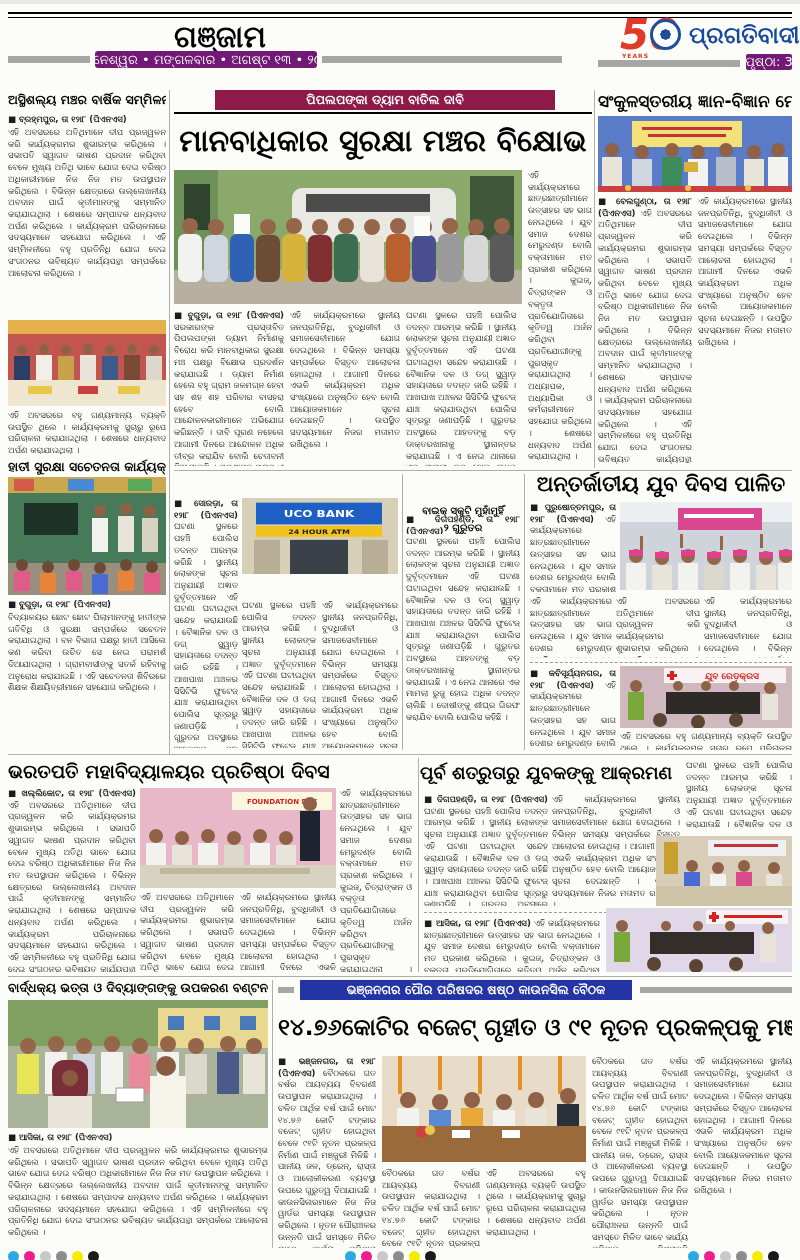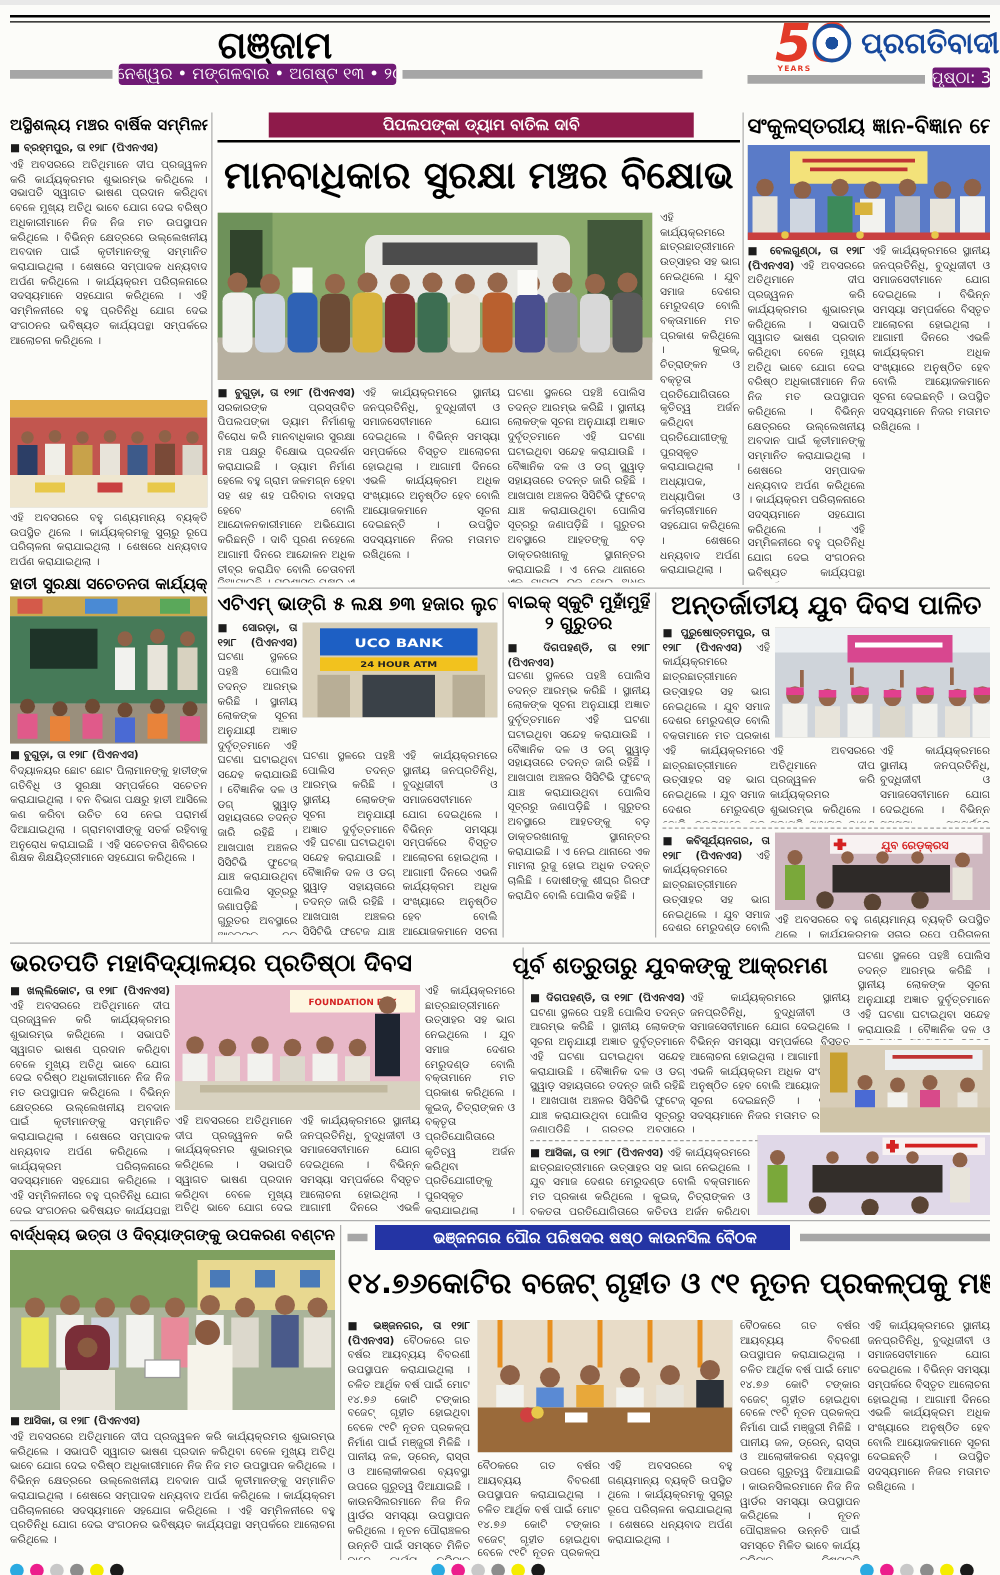--- a/index.html
+++ b/index.html
@@ -206,41 +206,40 @@
         <circle cx="90" cy="72" r="3" fill="#e8c84a"></circle>
         <circle cx="150" cy="72" r="3" fill="#e8c84a"></circle>
     </svg>
   </div>
   <div class="abs body" style="left:598px;top:192px;width:94px;height:270px;">
     <span class="dl">■ ବେଲଗୁଣ୍ଠା, ତା ୧୨ା୮ (ପିଏନଏସ)</span>
     <span>ଏହି ଅବସରରେ ଅତିଥିମାନେ ଦୀପ ପ୍ରଜ୍ୱଳନ କରି କାର୍ଯ୍ୟକ୍ରମର ଶୁଭାରମ୍ଭ କରିଥିଲେ । ସଭାପତି ସ୍ୱାଗତ ଭାଷଣ ପ୍ରଦାନ କରିଥିବା ବେଳେ ମୁଖ୍ୟ ଅତିଥି ଭାବେ ଯୋଗ ଦେଇ ବରିଷ୍ଠ ଅଧିକାରୀମାନେ ନିଜ ନିଜ ମତ ଉପସ୍ଥାପନ କରିଥିଲେ । ବିଭିନ୍ନ କ୍ଷେତ୍ରରେ ଉଲ୍ଲେଖନୀୟ ଅବଦାନ ପାଇଁ କୃତୀମାନଙ୍କୁ ସମ୍ମାନିତ କରାଯାଇଥିଲା । ଶେଷରେ ସମ୍ପାଦକ ଧନ୍ୟବାଦ ଅର୍ପଣ କରିଥିଲେ । କାର୍ଯ୍ୟକ୍ରମ ପରିଚାଳନାରେ ସଦସ୍ୟମାନେ ସହଯୋଗ କରିଥିଲେ । ଏହି ସମ୍ମିଳନୀରେ ବହୁ ପ୍ରତିନିଧି ଯୋଗ ଦେଇ ସଂଗଠନର ଭବିଷ୍ୟତ କାର୍ଯ୍ୟପନ୍ଥା ସମ୍ପର୍କରେ ଆଲୋଚନା କରିଥିଲେ ।</span>
   </div>
   <div class="abs body" style="left:698px;top:192px;width:94px;height:270px;">ଏହି କାର୍ଯ୍ୟକ୍ରମରେ ସ୍ଥାନୀୟ ଜନପ୍ରତିନିଧି, ବୁଦ୍ଧିଜୀବୀ ଓ ସମାଜସେବୀମାନେ ଯୋଗ ଦେଇଥିଲେ । ବିଭିନ୍ନ ସମସ୍ୟା ସମ୍ପର୍କରେ ବିସ୍ତୃତ ଆଲୋଚନା ହୋଇଥିଲା । ଆଗାମୀ ଦିନରେ ଏଭଳି କାର୍ଯ୍ୟକ୍ରମ ଅଧିକ ସଂଖ୍ୟାରେ ଅନୁଷ୍ଠିତ ହେବ ବୋଲି ଆୟୋଜକମାନେ ସୂଚନା ଦେଇଛନ୍ତି । ଉପସ୍ଥିତ ସଦସ୍ୟମାନେ ନିଜର ମତାମତ ରଖିଥିଲେ ।</div>
 
-  <div class="abs hl nw" style="left:174px;top:470px;width:224px;height:20px;font-size:15px;">ଏଟିଏମ୍ ଭାଙ୍ଗି ୫ ଲକ୍ଷ ୭୩ ହଜାର ଲୁଟ୍</div>
   <div class="abs body" style="left:174px;top:494px;width:64px;height:250px;">
     <span class="dl">■ ସୋରଡ଼ା, ତା ୧୨ା୮ (ପିଏନଏସ)</span>
     <span>ଘଟଣା ସ୍ଥଳରେ ପହଞ୍ଚି ପୋଲିସ ତଦନ୍ତ ଆରମ୍ଭ କରିଛି । ସ୍ଥାନୀୟ ଲୋକଙ୍କ ସୂଚନା ଅନୁଯାୟୀ ଅଜ୍ଞାତ ଦୁର୍ବୃତ୍ତମାନେ ଏହି ଘଟଣା ଘଟାଇଥିବା ସନ୍ଦେହ କରାଯାଉଛି । ବୈଜ୍ଞାନିକ ଦଳ ଓ ଡଗ୍ ସ୍କ୍ୱାଡ଼ ସହାୟତାରେ ତଦନ୍ତ ଜାରି ରହିଛି । ଆଖପାଖ ଅଞ୍ଚଳର ସିସିଟିଭି ଫୁଟେଜ୍ ଯାଞ୍ଚ କରାଯାଉଥିବା ପୋଲିସ ସୂତ୍ରରୁ ଜଣାପଡ଼ିଛି । ଗୁରୁତର ଅବସ୍ଥାରେ ଆହତଙ୍କୁ ବଡ଼ ଡାକ୍ତରଖାନାକୁ ସ୍ଥାନାନ୍ତର କରାଯାଇଛି । ଏ ନେଇ ଥାନାରେ ଏକ ମାମଲା ରୁଜୁ ହୋଇ ଅଧିକ ତଦନ୍ତ ଚାଲିଛି । ଦୋଷୀଙ୍କୁ ଶୀଘ୍ର ଗିରଫ କରାଯିବ ବୋଲି ପୋଲିସ କହିଛି ।</span>
   </div>
   <div class="abs ph" style="left:242px;top:494px;width:156px;height:76px;">
     <svg viewBox="0 0 156 98" preserveAspectRatio="none">
       <rect width="156" height="98" fill="#d8cfb8"></rect>
       <rect x="14" y="6" width="126" height="28" fill="#1d5fc4"></rect>
       <text x="77" y="25" fill="#ffffff" font-size="12" font-weight="bold" text-anchor="middle">UCO BANK</text>
       <rect x="14" y="36" width="126" height="14" fill="#f2c21e"></rect>
       <text x="77" y="46" fill="#222222" font-size="8" font-weight="bold" text-anchor="middle">24 HOUR ATM</text>
       <rect x="48" y="54" width="58" height="44" fill="#3a4148"></rect>
       <rect x="12" y="54" width="26" height="44" fill="#b8ae96"></rect>
         <rect x="120" y="54" width="26" height="44" fill="#b8ae96"></rect>
     </svg>
   </div>
   <div class="abs body" style="left:242px;top:596px;width:74px;height:148px;">ଘଟଣା ସ୍ଥଳରେ ପହଞ୍ଚି ପୋଲିସ ତଦନ୍ତ ଆରମ୍ଭ କରିଛି । ସ୍ଥାନୀୟ ଲୋକଙ୍କ ସୂଚନା ଅନୁଯାୟୀ ଅଜ୍ଞାତ ଦୁର୍ବୃତ୍ତମାନେ ଏହି ଘଟଣା ଘଟାଇଥିବା ସନ୍ଦେହ କରାଯାଉଛି । ବୈଜ୍ଞାନିକ ଦଳ ଓ ଡଗ୍ ସ୍କ୍ୱାଡ଼ ସହାୟତାରେ ତଦନ୍ତ ଜାରି ରହିଛି । ଆଖପାଖ ଅଞ୍ଚଳର ସିସିଟିଭି ଫୁଟେଜ୍ ଯାଞ୍ଚ କରାଯାଉଥିବା ପୋଲିସ ସୂତ୍ରରୁ ଜଣାପଡ଼ିଛି । ଗୁରୁତର ଅବସ୍ଥାରେ ଆହତଙ୍କୁ ବଡ଼ ଡାକ୍ତରଖାନାକୁ ସ୍ଥାନାନ୍ତର କରାଯାଇଛି । ଏ ନେଇ ଥାନାରେ ଏକ ମାମଲା ରୁଜୁ ହୋଇ ଅଧିକ ତଦନ୍ତ ଚାଲିଛି । ଦୋଷୀଙ୍କୁ ଶୀଘ୍ର ଗିରଫ କରାଯିବ ବୋଲି ପୋଲିସ କହିଛି ।</div>
   <div class="abs body" style="left:322px;top:596px;width:76px;height:148px;">ଏହି କାର୍ଯ୍ୟକ୍ରମରେ ସ୍ଥାନୀୟ ଜନପ୍ରତିନିଧି, ବୁଦ୍ଧିଜୀବୀ ଓ ସମାଜସେବୀମାନେ ଯୋଗ ଦେଇଥିଲେ । ବିଭିନ୍ନ ସମସ୍ୟା ସମ୍ପର୍କରେ ବିସ୍ତୃତ ଆଲୋଚନା ହୋଇଥିଲା । ଆଗାମୀ ଦିନରେ ଏଭଳି କାର୍ଯ୍ୟକ୍ରମ ଅଧିକ ସଂଖ୍ୟାରେ ଅନୁଷ୍ଠିତ ହେବ ବୋଲି ଆୟୋଜକମାନେ ସୂଚନା ଦେଇଛନ୍ତି । ଉପସ୍ଥିତ ସଦସ୍ୟମାନେ ନିଜର ମତାମତ ରଖିଥିଲେ ।</div>
 
-  <div class="abs hl ctr" style="left:406px;top:470px;width:114px;height:36px;font-size:14px;line-height:17px;">
+  <div class="abs hl ctr" style="left:406px;top:498px;width:114px;height:36px;font-size:10px;line-height:17px;">
     <div class="nw">ବାଇକ୍ ସ୍କୁଟି ମୁହାଁମୁହିଁ</div>
     <div class="nw">୨ ଗୁରୁତର</div>
   </div>
   <div class="abs body" style="left:406px;top:510px;width:114px;height:20px;"><span class="dl">■ ଦିଗପହଣ୍ଡି, ତା ୧୨ା୮ (ପିଏନଏସ)</span></div>
   <div class="abs body" style="left:406px;top:532px;width:114px;height:212px;">ଘଟଣା ସ୍ଥଳରେ ପହଞ୍ଚି ପୋଲିସ ତଦନ୍ତ ଆରମ୍ଭ କରିଛି । ସ୍ଥାନୀୟ ଲୋକଙ୍କ ସୂଚନା ଅନୁଯାୟୀ ଅଜ୍ଞାତ ଦୁର୍ବୃତ୍ତମାନେ ଏହି ଘଟଣା ଘଟାଇଥିବା ସନ୍ଦେହ କରାଯାଉଛି । ବୈଜ୍ଞାନିକ ଦଳ ଓ ଡଗ୍ ସ୍କ୍ୱାଡ଼ ସହାୟତାରେ ତଦନ୍ତ ଜାରି ରହିଛି । ଆଖପାଖ ଅଞ୍ଚଳର ସିସିଟିଭି ଫୁଟେଜ୍ ଯାଞ୍ଚ କରାଯାଉଥିବା ପୋଲିସ ସୂତ୍ରରୁ ଜଣାପଡ଼ିଛି । ଗୁରୁତର ଅବସ୍ଥାରେ ଆହତଙ୍କୁ ବଡ଼ ଡାକ୍ତରଖାନାକୁ ସ୍ଥାନାନ୍ତର କରାଯାଇଛି । ଏ ନେଇ ଥାନାରେ ଏକ ମାମଲା ରୁଜୁ ହୋଇ ଅଧିକ ତଦନ୍ତ ଚାଲିଛି । ଦୋଷୀଙ୍କୁ ଶୀଘ୍ର ଗିରଫ କରାଯିବ ବୋଲି ପୋଲିସ କହିଛି ।</div>
 
   <div class="abs hl nw ctr" style="left:530px;top:466px;width:262px;height:28px;font-size:21px;line-height:28px;">ଅନ୍ତର୍ଜାତୀୟ ଯୁବ ଦିବସ ପାଳିତ</div>
   <div class="abs body" style="left:530px;top:498px;width:86px;height:90px;">
     <span class="dl">■ ପୁରୁଷୋତ୍ତମପୁର, ତା ୧୨ା୮ (ପିଏନଏସ)</span>
     <span>ଏହି କାର୍ଯ୍ୟକ୍ରମରେ ଛାତ୍ରଛାତ୍ରୀମାନେ ଉତ୍ସାହର ସହ ଭାଗ ନେଇଥିଲେ । ଯୁବ ସମାଜ ଦେଶର ମେରୁଦଣ୍ଡ ବୋଲି ବକ୍ତାମାନେ ମତ ପ୍ରକାଶ କରିଥିଲେ । କୁଇଜ୍, ଚିତ୍ରାଙ୍କନ ଓ ବକ୍ତୃତା ପ୍ରତିଯୋଗିତାରେ କୃତିତ୍ୱ ଅର୍ଜନ କରିଥିବା ପ୍ରତିଯୋଗୀଙ୍କୁ ପୁରସ୍କୃତ କରାଯାଇଥିଲା । ଅଧ୍ୟାପକ, ଅଧ୍ୟାପିକା ଓ କର୍ମଚାରୀମାନେ ସହଯୋଗ କରିଥିଲେ । ଶେଷରେ ଧନ୍ୟବାଦ ଅର୍ପଣ କରାଯାଇଥିଲା ।</span>
@@ -333,21 +332,21 @@
       <circle cx="146" cy="50" r="7" fill="#8f6248"></circle>
         <rect x="136" y="57" width="20" height="20" fill="#e8e4da"></rect>
       <rect y="77" width="196" height="23" fill="#d8d2c0"></rect>
       <rect x="20" y="80" width="150" height="6" fill="#c0b89e"></rect>
     </svg>
   </div>
   <div class="abs body" style="left:340px;top:784px;width:72px;height:184px;">ଏହି କାର୍ଯ୍ୟକ୍ରମରେ ଛାତ୍ରଛାତ୍ରୀମାନେ ଉତ୍ସାହର ସହ ଭାଗ ନେଇଥିଲେ । ଯୁବ ସମାଜ ଦେଶର ମେରୁଦଣ୍ଡ ବୋଲି ବକ୍ତାମାନେ ମତ ପ୍ରକାଶ କରିଥିଲେ । କୁଇଜ୍, ଚିତ୍ରାଙ୍କନ ଓ ବକ୍ତୃତା ପ୍ରତିଯୋଗିତାରେ କୃତିତ୍ୱ ଅର୍ଜନ କରିଥିବା ପ୍ରତିଯୋଗୀଙ୍କୁ ପୁରସ୍କୃତ କରାଯାଇଥିଲା । ଅଧ୍ୟାପକ, ଅଧ୍ୟାପିକା ଓ କର୍ମଚାରୀମାନେ ସହଯୋଗ କରିଥିଲେ । ଶେଷରେ ଧନ୍ୟବାଦ ଅର୍ପଣ କରାଯାଇଥିଲା ।</div>
   <div class="abs body" style="left:140px;top:888px;width:94px;height:80px;">ଏହି ଅବସରରେ ଅତିଥିମାନେ ଦୀପ ପ୍ରଜ୍ୱଳନ କରି କାର୍ଯ୍ୟକ୍ରମର ଶୁଭାରମ୍ଭ କରିଥିଲେ । ସଭାପତି ସ୍ୱାଗତ ଭାଷଣ ପ୍ରଦାନ କରିଥିବା ବେଳେ ମୁଖ୍ୟ ଅତିଥି ଭାବେ ଯୋଗ ଦେଇ ବରିଷ୍ଠ ଅଧିକାରୀମାନେ ନିଜ ନିଜ ମତ ଉପସ୍ଥାପନ କରିଥିଲେ । ବିଭିନ୍ନ କ୍ଷେତ୍ରରେ ଉଲ୍ଲେଖନୀୟ ଅବଦାନ ପାଇଁ କୃତୀମାନଙ୍କୁ ସମ୍ମାନିତ କରାଯାଇଥିଲା । ଶେଷରେ ସମ୍ପାଦକ ଧନ୍ୟବାଦ ଅର୍ପଣ କରିଥିଲେ । କାର୍ଯ୍ୟକ୍ରମ ପରିଚାଳନାରେ ସଦସ୍ୟମାନେ ସହଯୋଗ କରିଥିଲେ । ଏହି ସମ୍ମିଳନୀରେ ବହୁ ପ୍ରତିନିଧି ଯୋଗ ଦେଇ ସଂଗଠନର ଭବିଷ୍ୟତ କାର୍ଯ୍ୟପନ୍ଥା ସମ୍ପର୍କରେ ଆଲୋଚନା କରିଥିଲେ ।</div>
   <div class="abs body" style="left:240px;top:888px;width:96px;height:80px;">ଏହି କାର୍ଯ୍ୟକ୍ରମରେ ସ୍ଥାନୀୟ ଜନପ୍ରତିନିଧି, ବୁଦ୍ଧିଜୀବୀ ଓ ସମାଜସେବୀମାନେ ଯୋଗ ଦେଇଥିଲେ । ବିଭିନ୍ନ ସମସ୍ୟା ସମ୍ପର୍କରେ ବିସ୍ତୃତ ଆଲୋଚନା ହୋଇଥିଲା । ଆଗାମୀ ଦିନରେ ଏଭଳି କାର୍ଯ୍ୟକ୍ରମ ଅଧିକ ସଂଖ୍ୟାରେ ଅନୁଷ୍ଠିତ ହେବ ବୋଲି ଆୟୋଜକମାନେ ସୂଚନା ଦେଇଛନ୍ତି । ଉପସ୍ଥିତ ସଦସ୍ୟମାନେ ନିଜର ମତାମତ ରଖିଥିଲେ ।</div>
 
-  <div class="abs hl nw" style="left:410px;top:754px;width:258px;height:30px;font-size:18px;line-height:30px;">ପୂର୍ବ ଶତ୍ରୁତାରୁ ଯୁବକଙ୍କୁ ଆକ୍ରମଣ</div>
+  <div class="abs hl nw" style="left:420px;top:754px;width:258px;height:30px;font-size:18px;line-height:30px;">ପୂର୍ବ ଶତ୍ରୁତାରୁ ଯୁବକଙ୍କୁ ଆକ୍ରମଣ</div>
   <div class="abs body" style="left:686px;top:756px;width:106px;height:72px;">ଘଟଣା ସ୍ଥଳରେ ପହଞ୍ଚି ପୋଲିସ ତଦନ୍ତ ଆରମ୍ଭ କରିଛି । ସ୍ଥାନୀୟ ଲୋକଙ୍କ ସୂଚନା ଅନୁଯାୟୀ ଅଜ୍ଞାତ ଦୁର୍ବୃତ୍ତମାନେ ଏହି ଘଟଣା ଘଟାଇଥିବା ସନ୍ଦେହ କରାଯାଉଛି । ବୈଜ୍ଞାନିକ ଦଳ ଓ ଡଗ୍ ସ୍କ୍ୱାଡ଼ ସହାୟତାରେ ତଦନ୍ତ ଜାରି ରହିଛି । ଆଖପାଖ ଅଞ୍ଚଳର ସିସିଟିଭି ଫୁଟେଜ୍ ଯାଞ୍ଚ କରାଯାଉଥିବା ପୋଲିସ ସୂତ୍ରରୁ ଜଣାପଡ଼ିଛି । ଗୁରୁତର ଅବସ୍ଥାରେ ଆହତଙ୍କୁ ବଡ଼ ଡାକ୍ତରଖାନାକୁ ସ୍ଥାନାନ୍ତର କରାଯାଇଛି । ଏ ନେଇ ଥାନାରେ ଏକ ମାମଲା ରୁଜୁ ହୋଇ ଅଧିକ ତଦନ୍ତ ଚାଲିଛି । ଦୋଷୀଙ୍କୁ ଶୀଘ୍ର ଗିରଫ କରାଯିବ ବୋଲି ପୋଲିସ କହିଛି ।</div>
   <div class="abs body" style="left:424px;top:790px;width:124px;height:112px;">
     <span class="dl">■ ଦିଗପହଣ୍ଡି, ତା ୧୨ା୮ (ପିଏନଏସ)</span>
     <span>ଘଟଣା ସ୍ଥଳରେ ପହଞ୍ଚି ପୋଲିସ ତଦନ୍ତ ଆରମ୍ଭ କରିଛି । ସ୍ଥାନୀୟ ଲୋକଙ୍କ ସୂଚନା ଅନୁଯାୟୀ ଅଜ୍ଞାତ ଦୁର୍ବୃତ୍ତମାନେ ଏହି ଘଟଣା ଘଟାଇଥିବା ସନ୍ଦେହ କରାଯାଉଛି । ବୈଜ୍ଞାନିକ ଦଳ ଓ ଡଗ୍ ସ୍କ୍ୱାଡ଼ ସହାୟତାରେ ତଦନ୍ତ ଜାରି ରହିଛି । ଆଖପାଖ ଅଞ୍ଚଳର ସିସିଟିଭି ଫୁଟେଜ୍ ଯାଞ୍ଚ କରାଯାଉଥିବା ପୋଲିସ ସୂତ୍ରରୁ ଜଣାପଡ଼ିଛି । ଗୁରୁତର ଅବସ୍ଥାରେ ଆହତଙ୍କୁ ବଡ଼ ଡାକ୍ତରଖାନାକୁ ସ୍ଥାନାନ୍ତର କରାଯାଇଛି । ଏ ନେଇ ଥାନାରେ ଏକ ମାମଲା ରୁଜୁ ହୋଇ ଅଧିକ ତଦନ୍ତ ଚାଲିଛି । ଦୋଷୀଙ୍କୁ ଶୀଘ୍ର ଗିରଫ କରାଯିବ ବୋଲି ପୋଲିସ କହିଛି ।</span>
   </div>
   <div class="abs body" style="left:552px;top:790px;width:128px;height:112px;">ଏହି କାର୍ଯ୍ୟକ୍ରମରେ ସ୍ଥାନୀୟ ଜନପ୍ରତିନିଧି, ବୁଦ୍ଧିଜୀବୀ ଓ ସମାଜସେବୀମାନେ ଯୋଗ ଦେଇଥିଲେ । ବିଭିନ୍ନ ସମସ୍ୟା ସମ୍ପର୍କରେ ବିସ୍ତୃତ ଆଲୋଚନା ହୋଇଥିଲା । ଆଗାମୀ ଦିନରେ ଏଭଳି କାର୍ଯ୍ୟକ୍ରମ ଅଧିକ ସଂଖ୍ୟାରେ ଅନୁଷ୍ଠିତ ହେବ ବୋଲି ଆୟୋଜକମାନେ ସୂଚନା ଦେଇଛନ୍ତି । ଉପସ୍ଥିତ ସଦସ୍ୟମାନେ ନିଜର ମତାମତ ରଖିଥିଲେ ।</div>
   <div class="abs ph" style="left:656px;top:832px;width:136px;height:70px;">
     <svg viewBox="0 0 136 70" preserveAspectRatio="none">
       <rect width="136" height="70" fill="#d8cdb8"></rect>
       <rect x="52" y="4" width="78" height="16" fill="#eef0f2"></rect>

